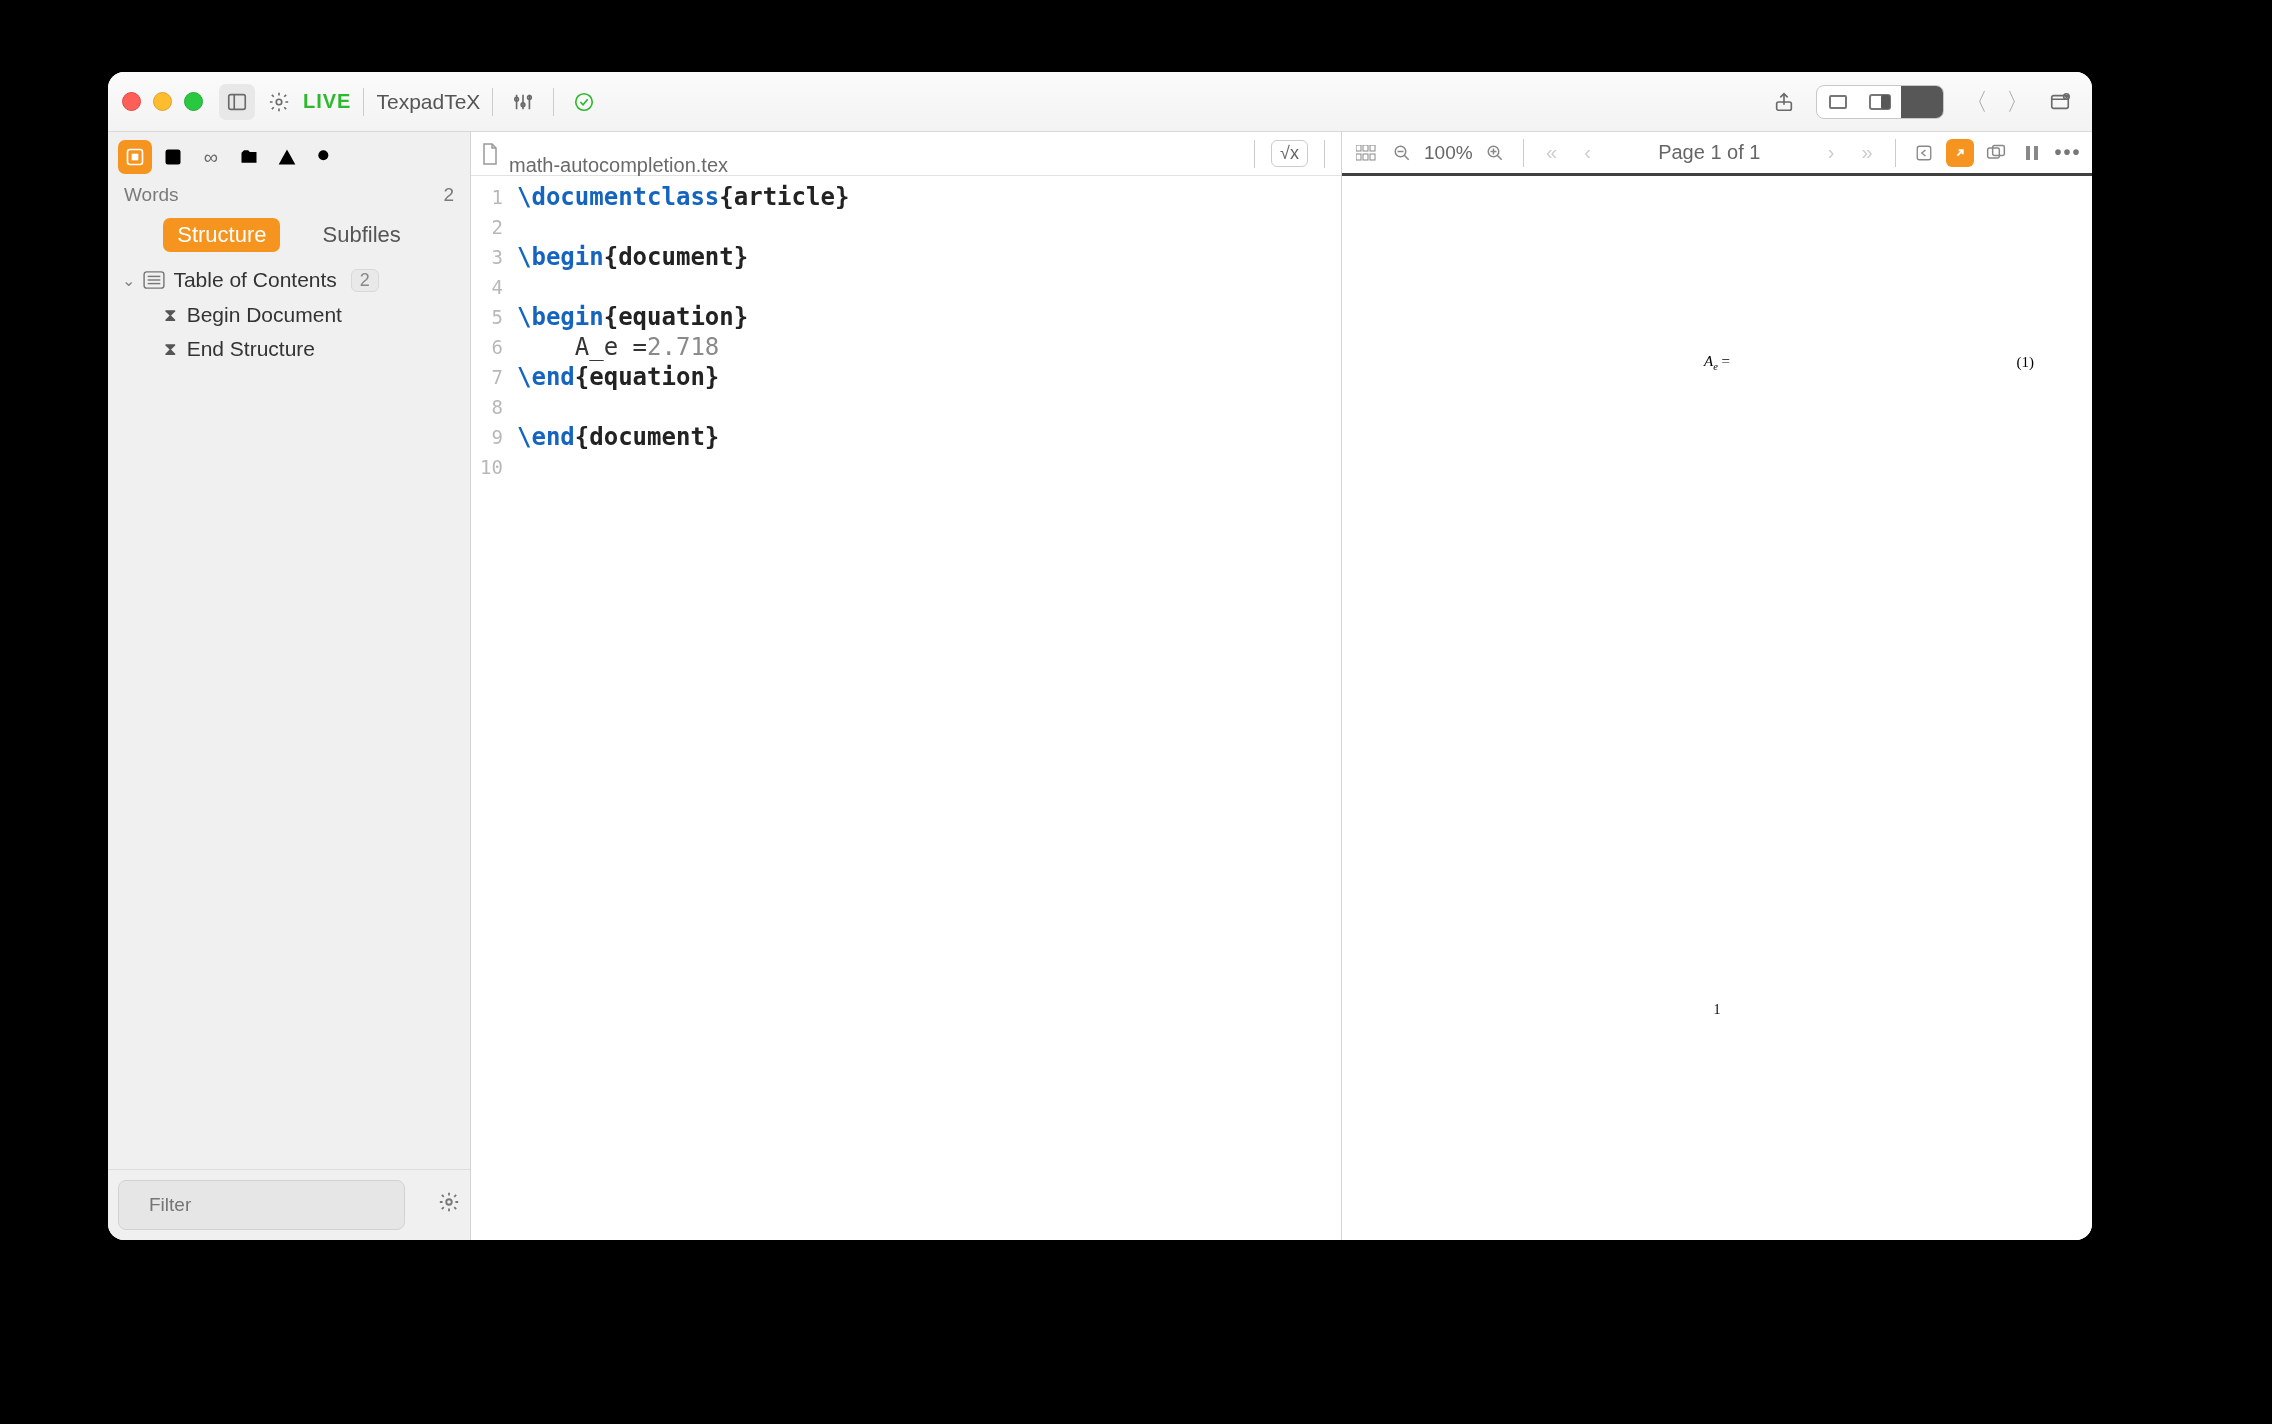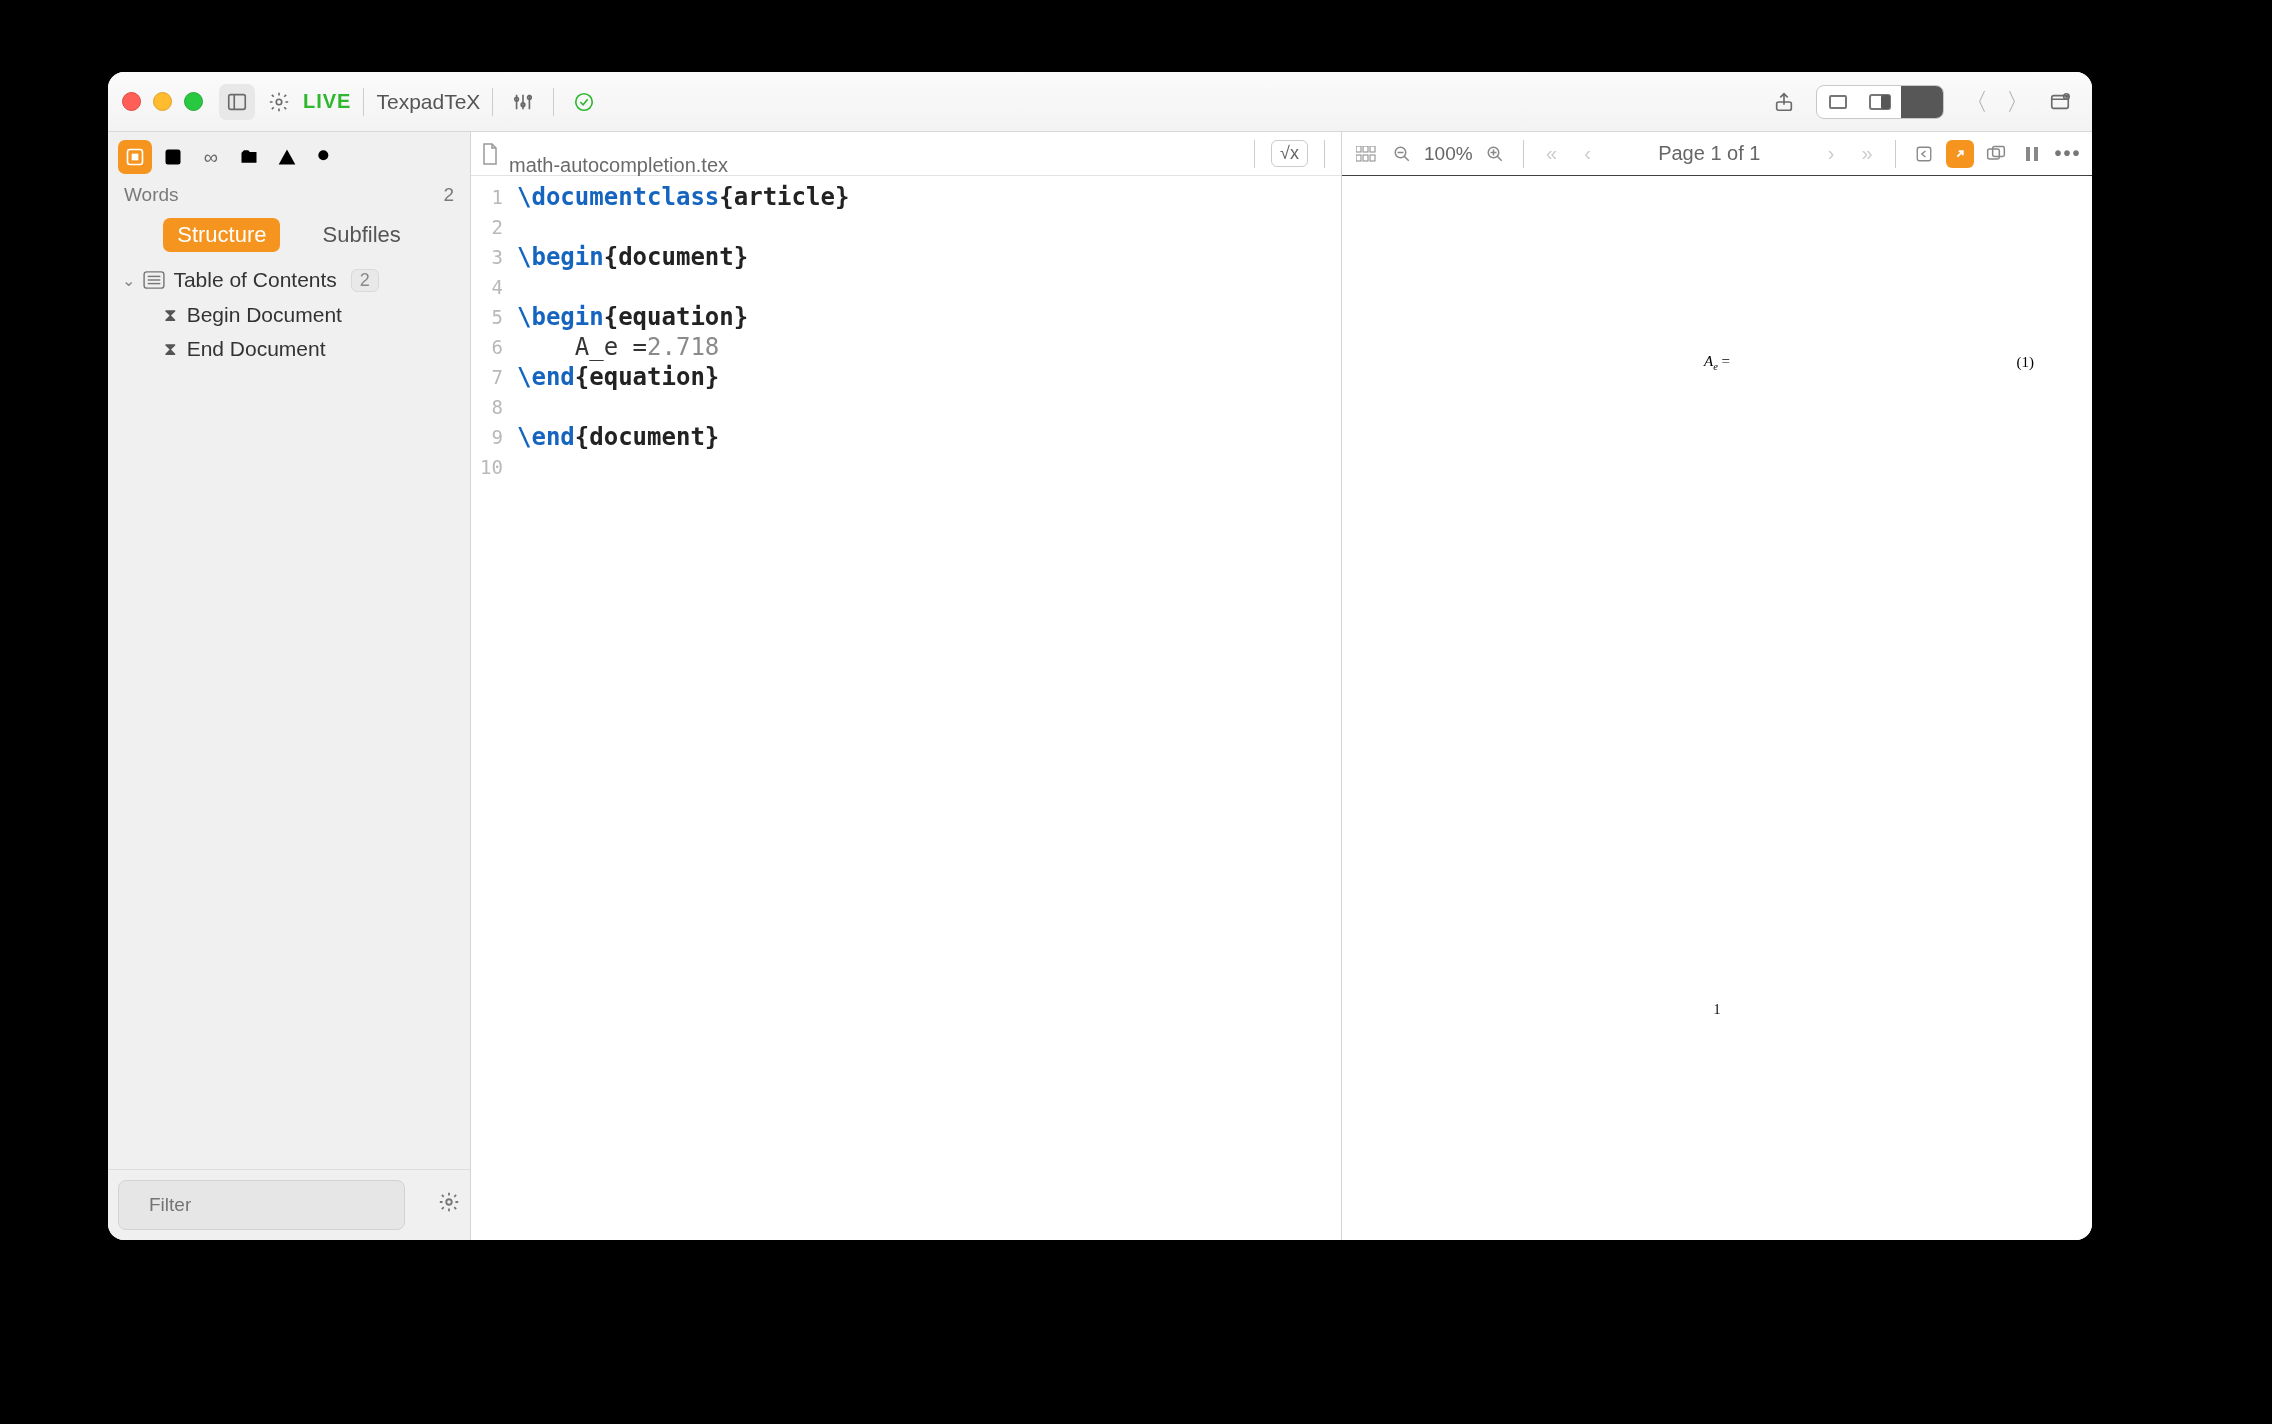--- a/index.html
+++ b/index.html
@@ -72,21 +72,21 @@
 .ed-head .right { margin-left:auto; display:flex; align-items:center; gap:10px;}
 .sqrt { border:1px solid #ccc; border-radius:6px; padding:2px 8px; font-size:18px; color:#666;}
 .code-area { flex:1; display:flex; font-family: ui-monospace, "SF Mono", Menlo, monospace; font-size:24px; line-height:30px;}
 .gutter { width:38px; text-align:right; color:#b8b8b8; padding:6px 6px 0 0; user-select:none; font-size:19px; line-height:30px;}
 .code { padding:6px 0 0 8px; white-space:pre; }
 .cmd { color:#1565c0; font-weight:600;}
 .arg { color:#222; font-weight:700;}
 .txt { color:#333;}
 .num { color:#8a8a8a;}
 .preview { width:750px; display:flex; flex-direction:column;}
-.pv-head { height:44px; border-bottom:1px solid #404040; display:flex; align-items:center; padding:0 10px; gap:8px; color:#666; font-size:19px;}
+.pv-head { height:44px; border-bottom:3px solid #404040; display:flex; align-items:center; padding:0 10px; gap:8px; color:#666; font-size:19px;}
 .pv-head .mid { flex:1; text-align:center; color:#666; font-size:20px;}
 .pv-btn { min-width:28px; height:28px; display:flex;align-items:center;justify-content:center; color:#777; font-size:20px;}
 .pv-btn.orange { background:#f5941e; color:#fff; border-radius:6px; padding:0 5px;}
 .pv-body { flex:1; background:#fff; position:relative; font-family: "Times New Roman", serif;}
 .equation-row { position:absolute; top:186px; left:0; right:0; display:flex; align-items:center; justify-content:center; font-size:15px;}
 .equation-row .eq { position:absolute; left:50%; transform:translateX(-50%); font-style:italic;}
 .equation-row .eqnum { position:absolute; right:58px;}
 .page-num { position:absolute; bottom:222px; left:50%; transform:translateX(-50%); font-size:14px;}
 .icon-svg { width:22px; height:22px; }
 .icon-svg path, .icon-svg rect, .icon-svg circle, .icon-svg line, .icon-svg polyline { stroke:#6a6a6a; stroke-width:1.8; fill:none; }
@@ -230,21 +230,21 @@
           </svg>
         <span>Table of Contents</span>
         <span class="badge">2</span>
       </div>
       <div class="sub-item">
         <span class="hourglass">⧗</span>
         <span>Begin Document</span>
       </div>
       <div class="sub-item">
         <span class="hourglass">⧗</span>
-        <span>End Document</span>
+        <span>End Structure</span>
       </div>
       <div class="sb-footer">
         <div class="filter-wrap">
           <span class="filter-icon">
             <svg viewBox="0 0 16 16">
                 <circle cx="8" cy="8" r="6"></circle>
                 <path d="M5 7l3 3 3-3"></path>
               </svg>
           </span>
           <input class="filter-input" placeholder="Filter" style="">

